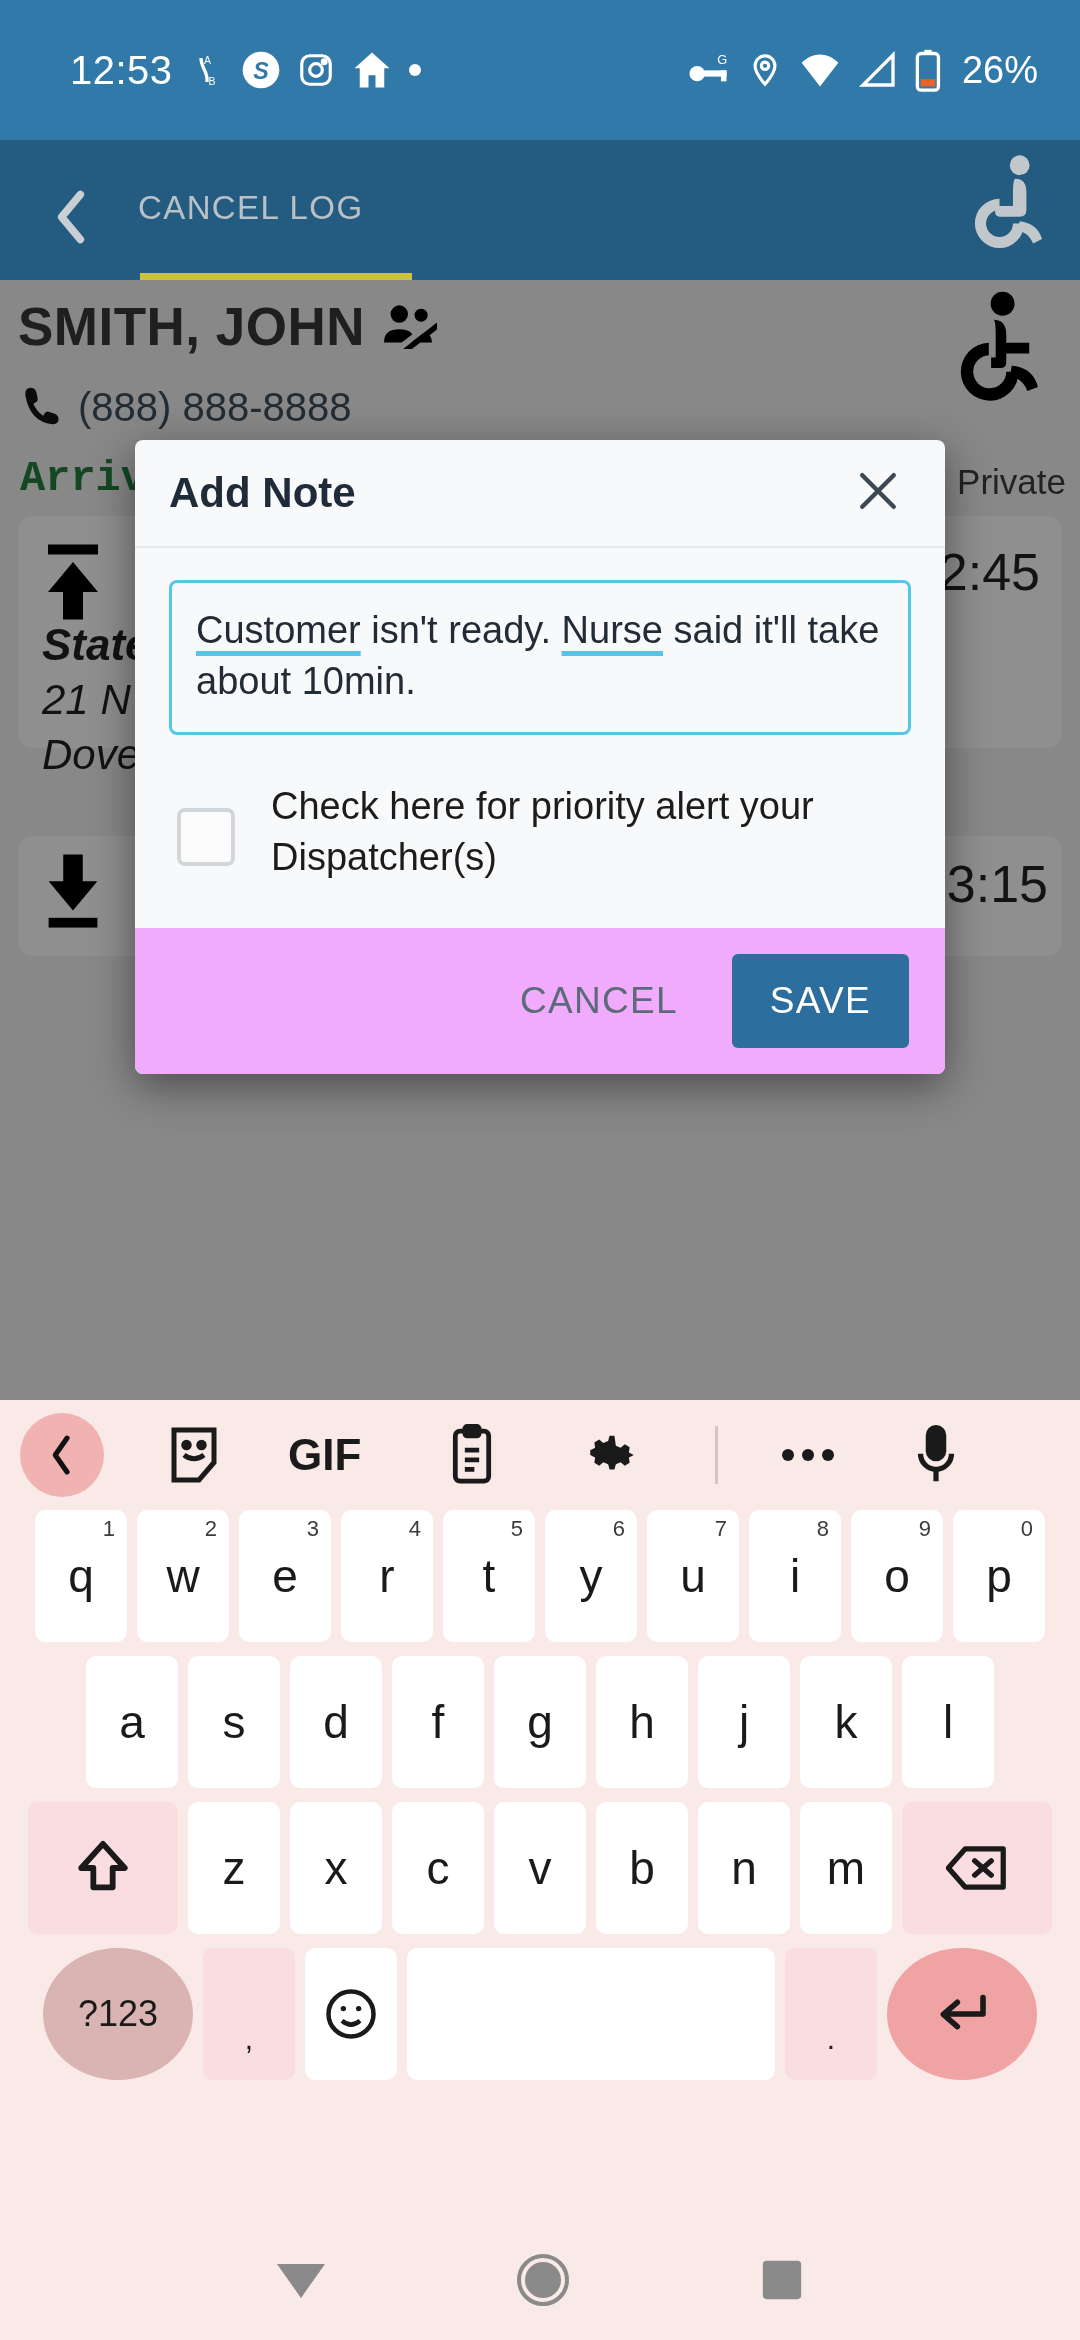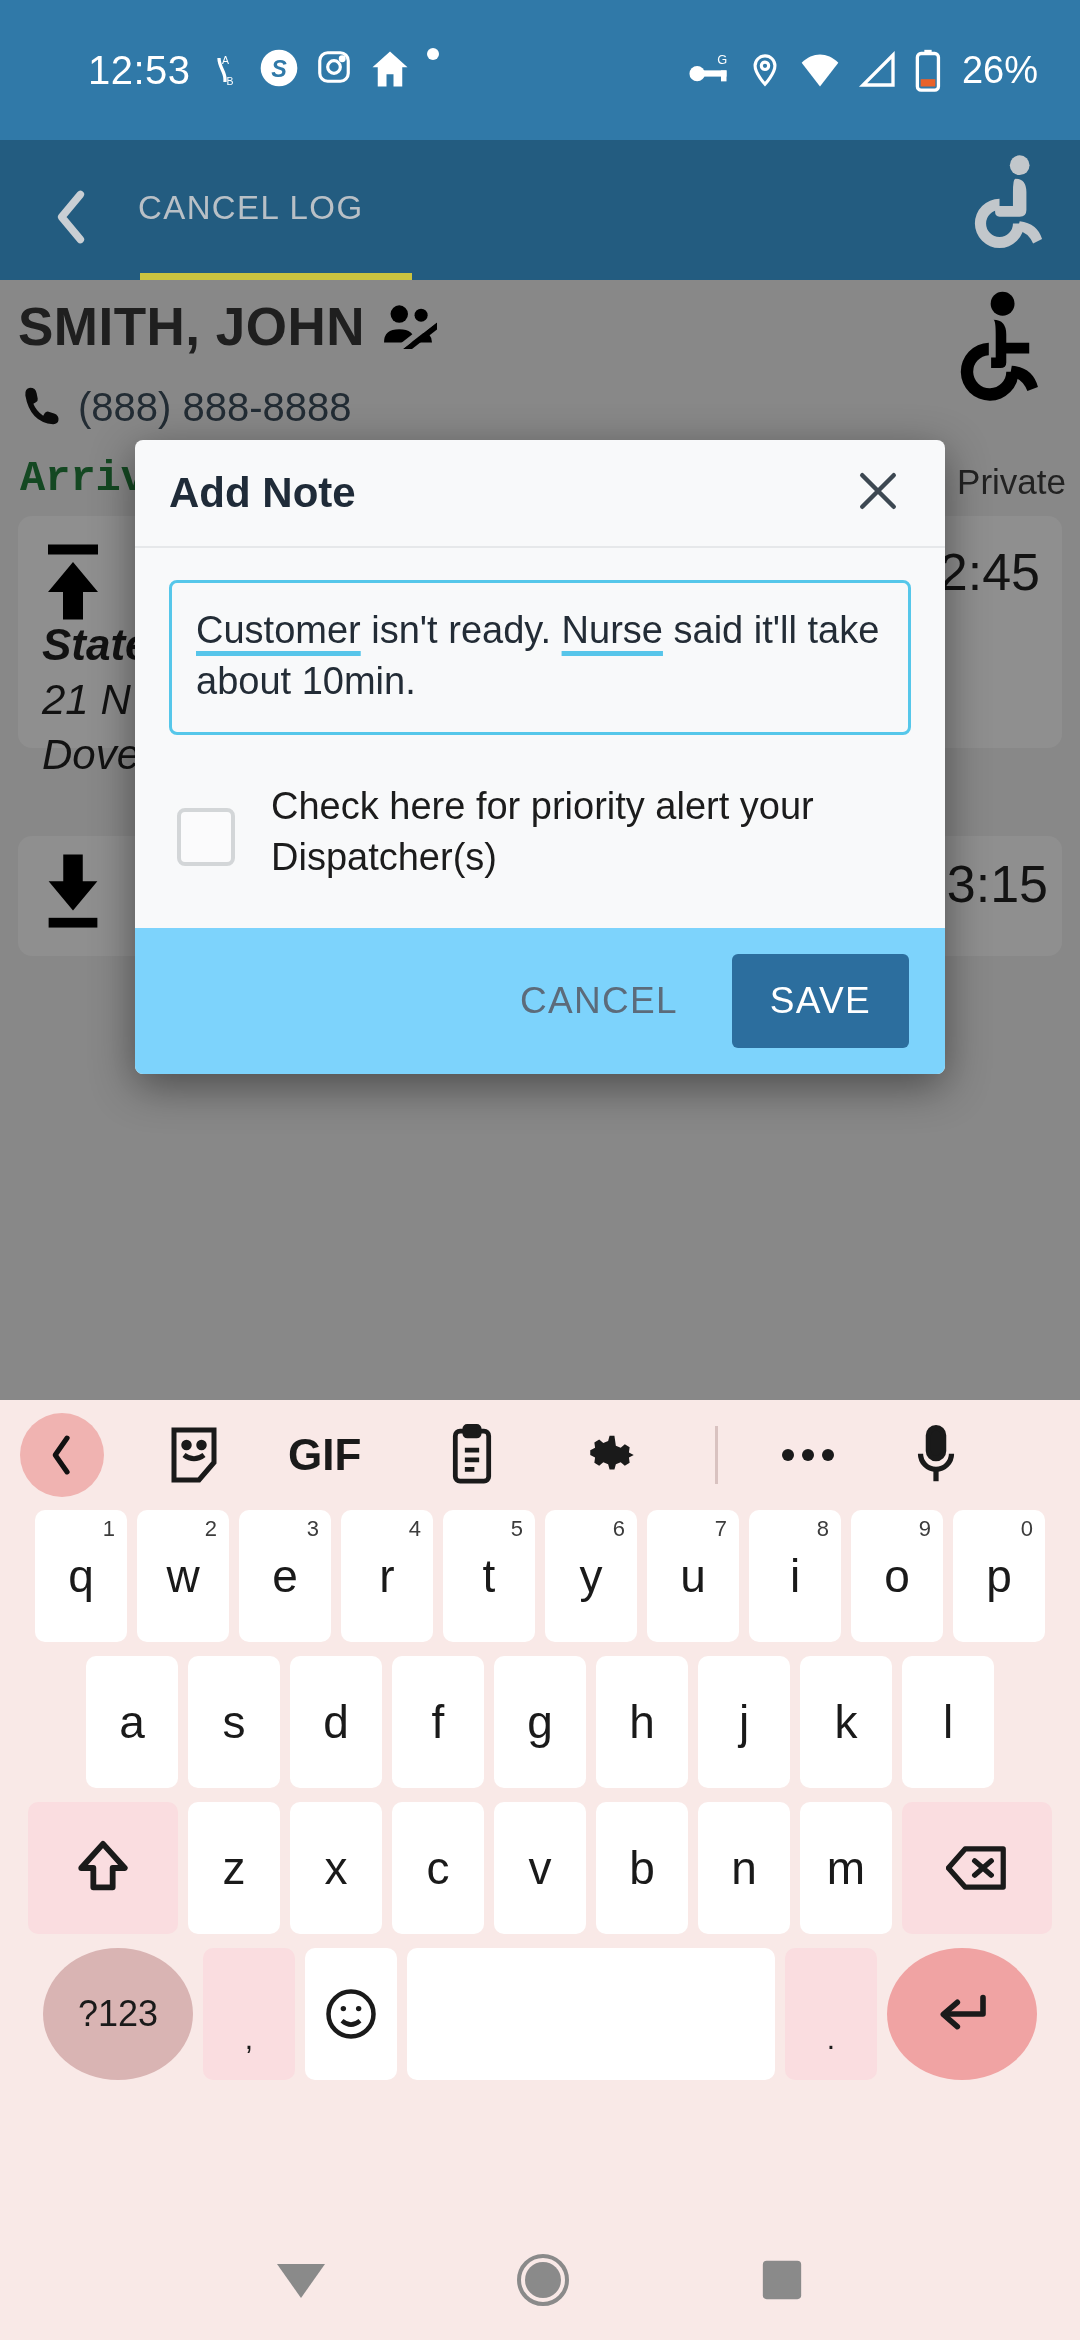--- a/index.html
+++ b/index.html
@@ -9,21 +9,21 @@
     background:#f9e9e7;
     position:relative;
     overflow:hidden;
   }
 
   
   .statusbar {
     height:140px; background:#3079a8; color:#fff;
     display:flex; align-items:center; position:relative;
   }
-  .sb-left { display:flex; align-items:flex-start; gap:16px; margin-left:88px; }
+  .sb-left { display:flex; align-items:center; gap:16px; margin-left:70px; }
   .sb-time { font-size:40px; font-weight:400; letter-spacing:.5px; }
   .sb-right { display:flex; align-items:center; gap:16px; position:absolute; right:42px; }
   .sb-ico { display:inline-flex; align-items:center; justify-content:center; }
   .sb-batt-text { font-size:38px; margin-left:4px; }
   .dot6 { width:12px; height:12px; border-radius:50%; background:#fff; display:inline-block; }
 
   
   .appbar {
     height:140px; background:#235c80; color:#cfd4d8;
     display:flex; align-items:center; position:relative;
@@ -103,21 +103,21 @@
   .note-text { font-size:38px; line-height:1.33; color:#232c36; }
   .sp { text-decoration:underline; text-decoration-color:#57c5ea;
         text-decoration-thickness:5px; text-underline-offset:8px; }
   .chk-row { display:flex; align-items:center; padding:40px 16px 46px 42px; }
   .chk-box {
     width:58px; height:58px; border:4px solid #d3d6d8; border-radius:8px;
     background:#fbfbfc; flex:0 0 auto; margin-top:10px;
   }
   .chk-label { font-size:38px; line-height:1.33; color:#1c1c1c; margin-left:36px; }
   .dlg-actions {
-    background:#7dd3fc; display:flex; align-items:center; justify-content:flex-end;
+    background:#f0abfc; display:flex; align-items:center; justify-content:flex-end;
     padding:26px 36px; gap:28px;
   }
   .btn-cancel {
     background:transparent; border:none; color:#5c6b7a; font-size:37px;
     letter-spacing:1.3px; padding:24px 26px; font-family:inherit;
   }
   .btn-save {
     background:#2c6e9e; color:#fff; border:none; border-radius:6px;
     font-size:37px; letter-spacing:1.3px; padding:26px 38px; font-family:inherit;
   }

